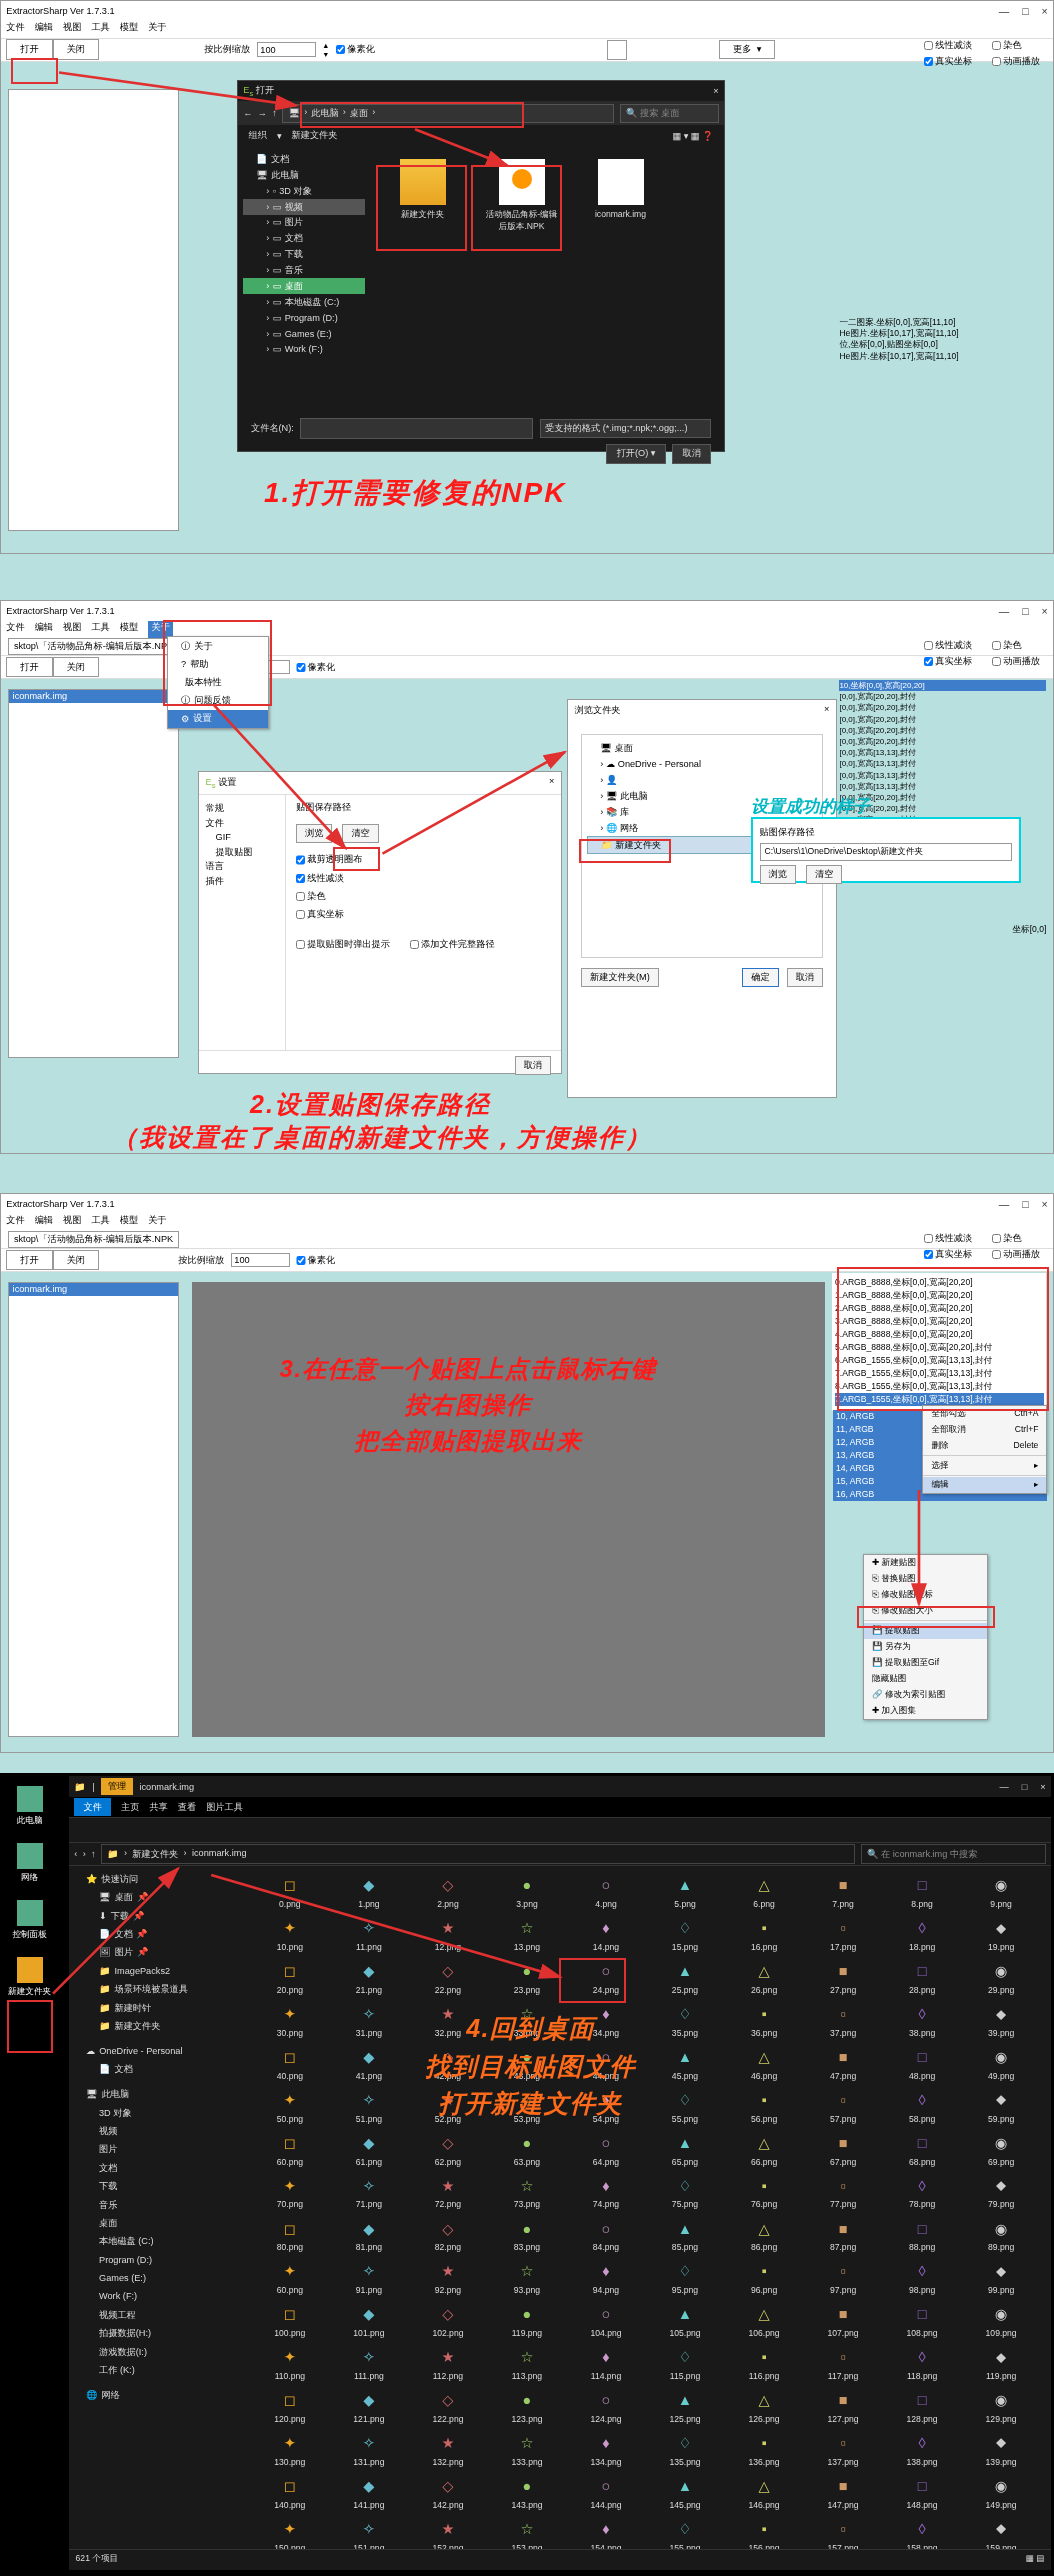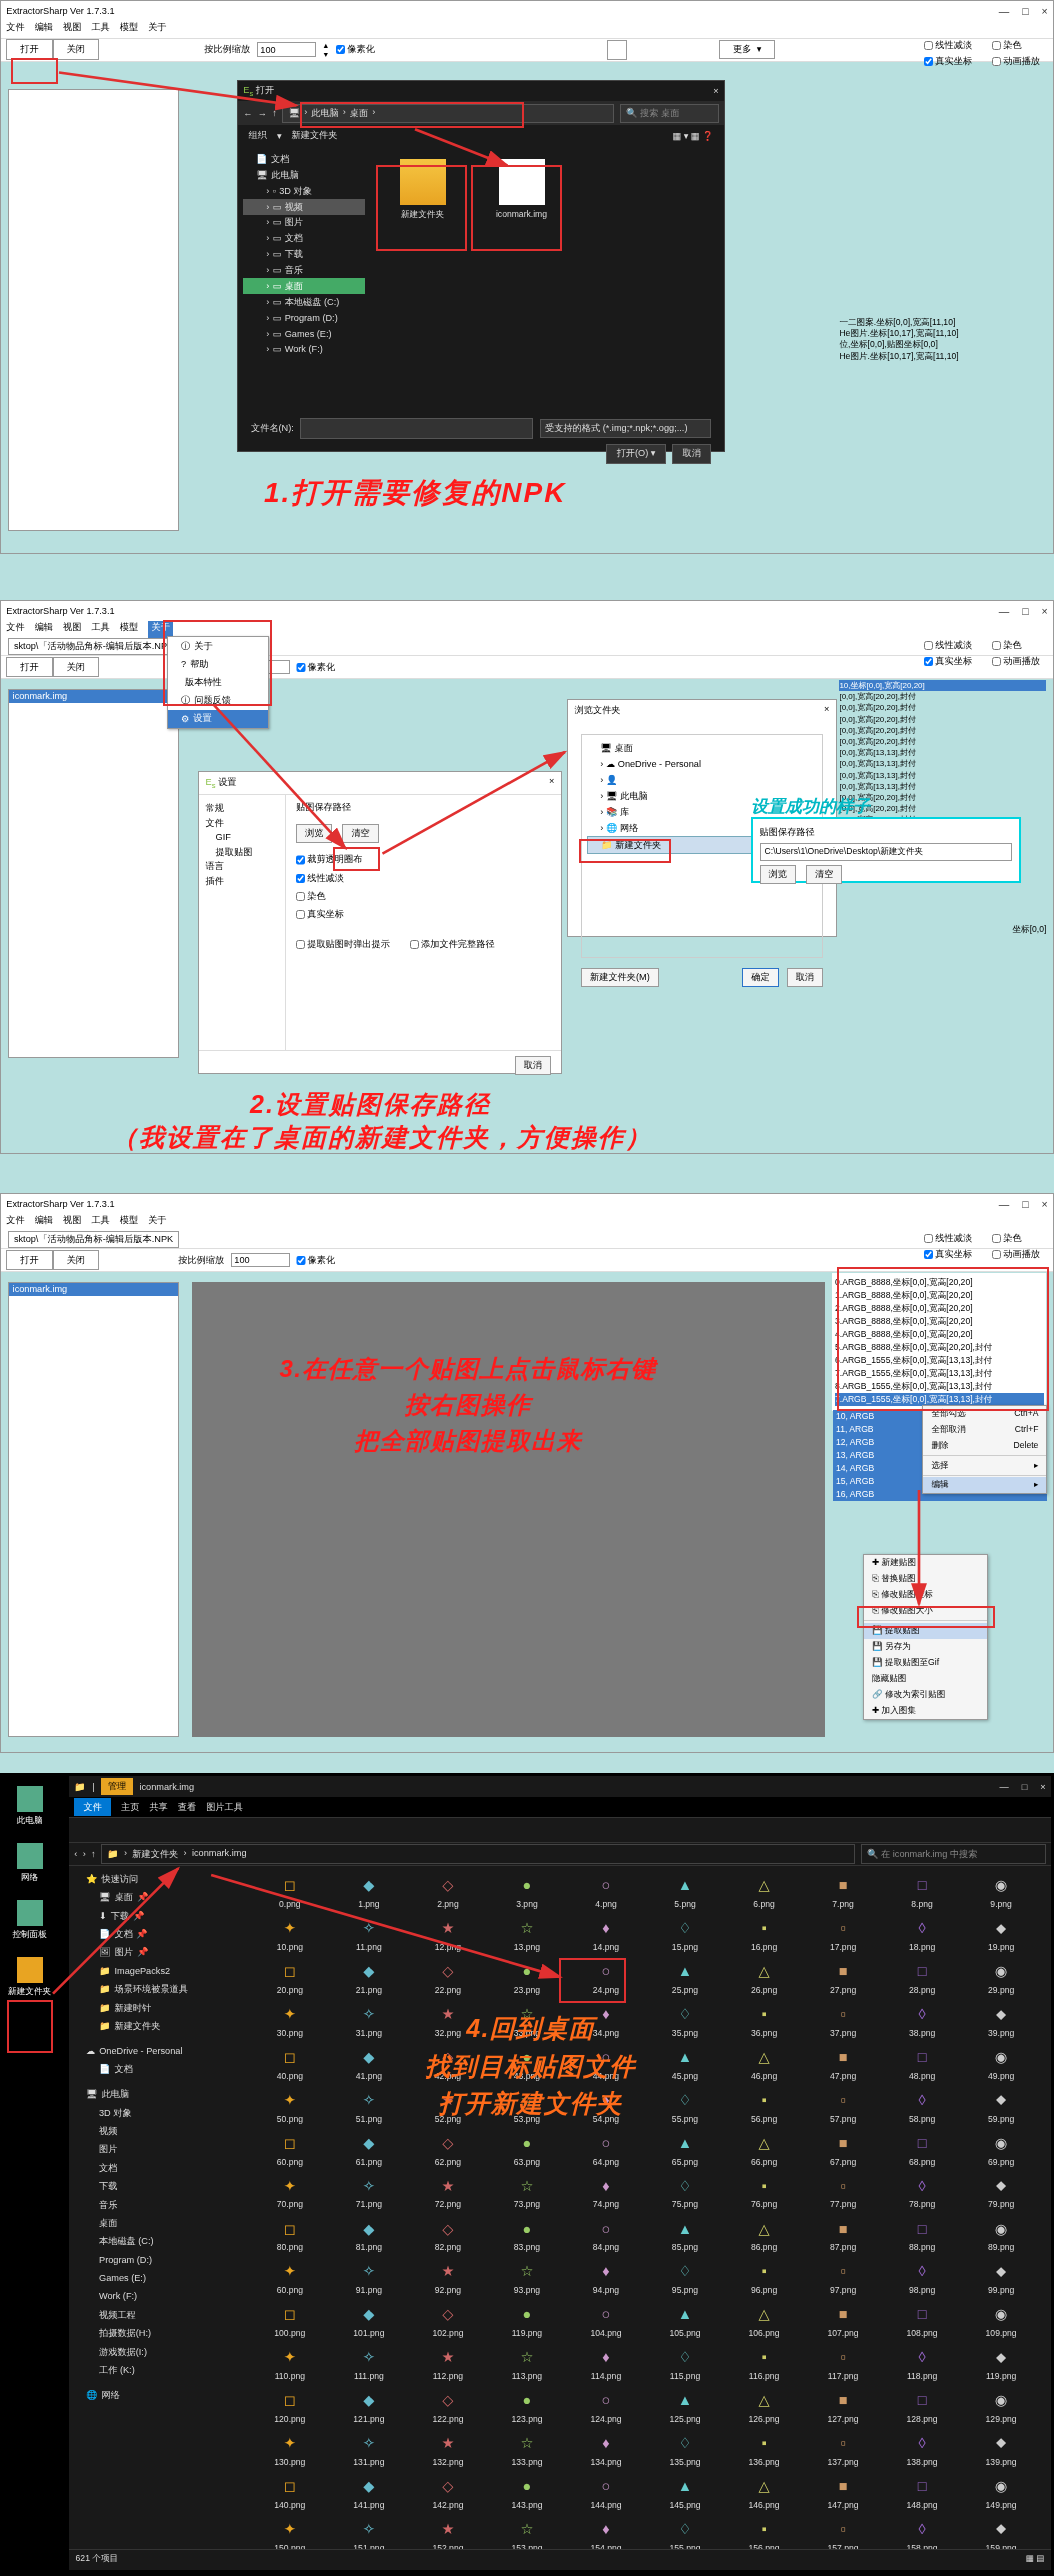--- a/index.html
+++ b/index.html
@@ -249,20 +249,26 @@
    <div class="item" style="padding-left:23px">
             <span>›</span>
             <span>▭</span>
             <span>Work (F:)</span>
           </div>
   </div>
   <div class="dark-content">
    <div class="file-item">
     <div class="file-icon" style="background:linear-gradient(#f5c542,#e8a422)"></div>
     <div>新建文件夹</div>
+   </div>
+   <div class="file-item">
+    <div class="file-icon" style="background:#fff;position:relative">
+              <div style="position:absolute;left:13px;top:10px;width:20px;height:20px;background:#ff9800;border-radius:50%"></div>
+            </div>
+    <div>活动物品角标-编辑后版本.NPK</div>
    </div>
    <div class="file-item">
     <div class="file-icon" style="background:#fff"></div>
     <div>iconmark.img</div>
    </div>
   </div>
  </div>
  <div class="dark-footer">
   <div style="display:flex;gap:6.6px;align-items:center">
    <span>文件名(N):</span>
@@ -440,21 +446,21 @@
     <label class="checkbox">
               <input type="checkbox" style="">
               <span>添加文件完整路径</span>
             </label>
    </div>
   </div>
  </div>
  <div style="padding:5.3px 10px;text-align:right;border-top:0.7px solid #ddd"><span class="small-btn">取消</span></div>
 </div>
 
-<div class="light-dialog" style="left:567px;top:99px;width:270px;height:238px;background:#fff">
+<div class="light-dialog" style="left:567px;top:99px;width:270px;height:399px;background:#fff">
  <div class="light-tb">
         <span>浏览文件夹</span>
         <span>×</span>
       </div>
  <div style="padding:13px">
   <div style="border:0.7px solid #ccc;height:224px;padding:5.3px" class="tree-nav">
    <div class="ti">
             <span>🖥</span>
             <span>桌面</span>
           </div>

